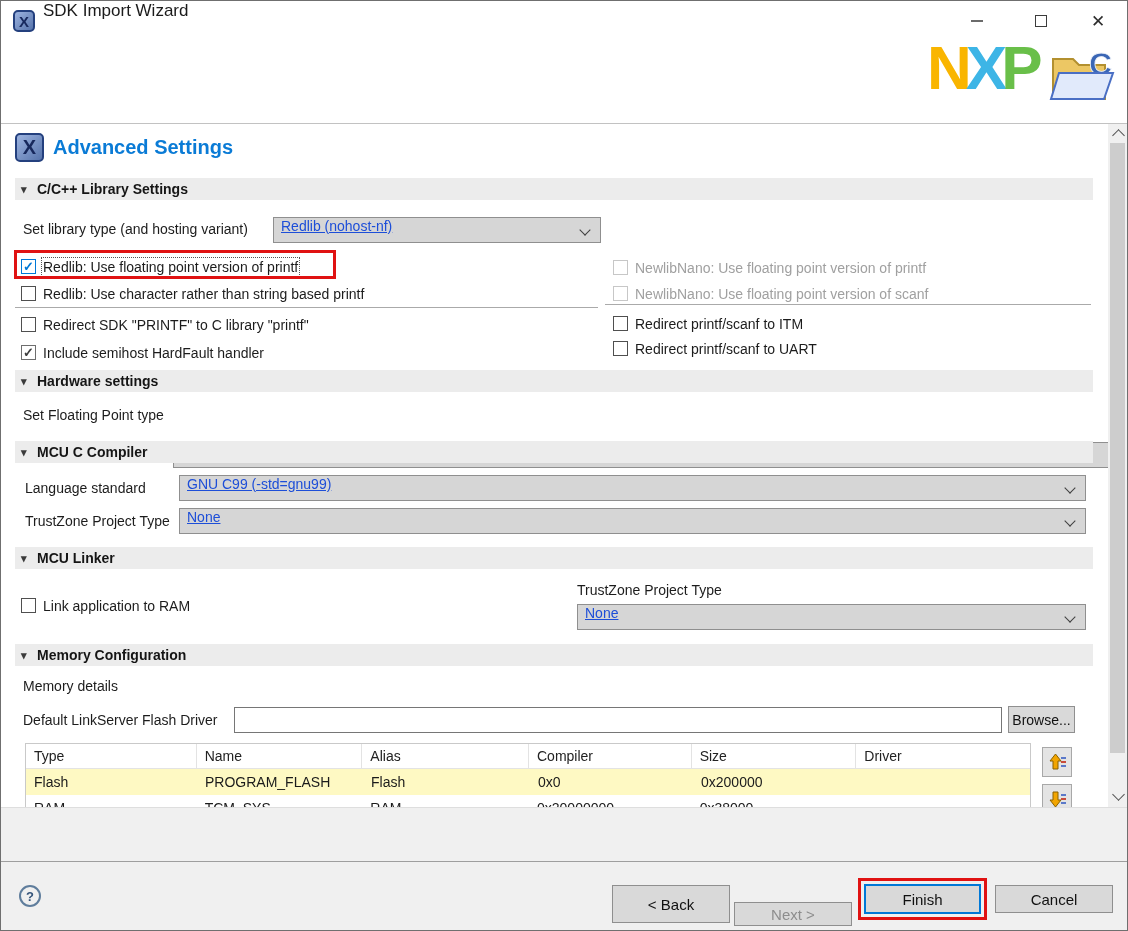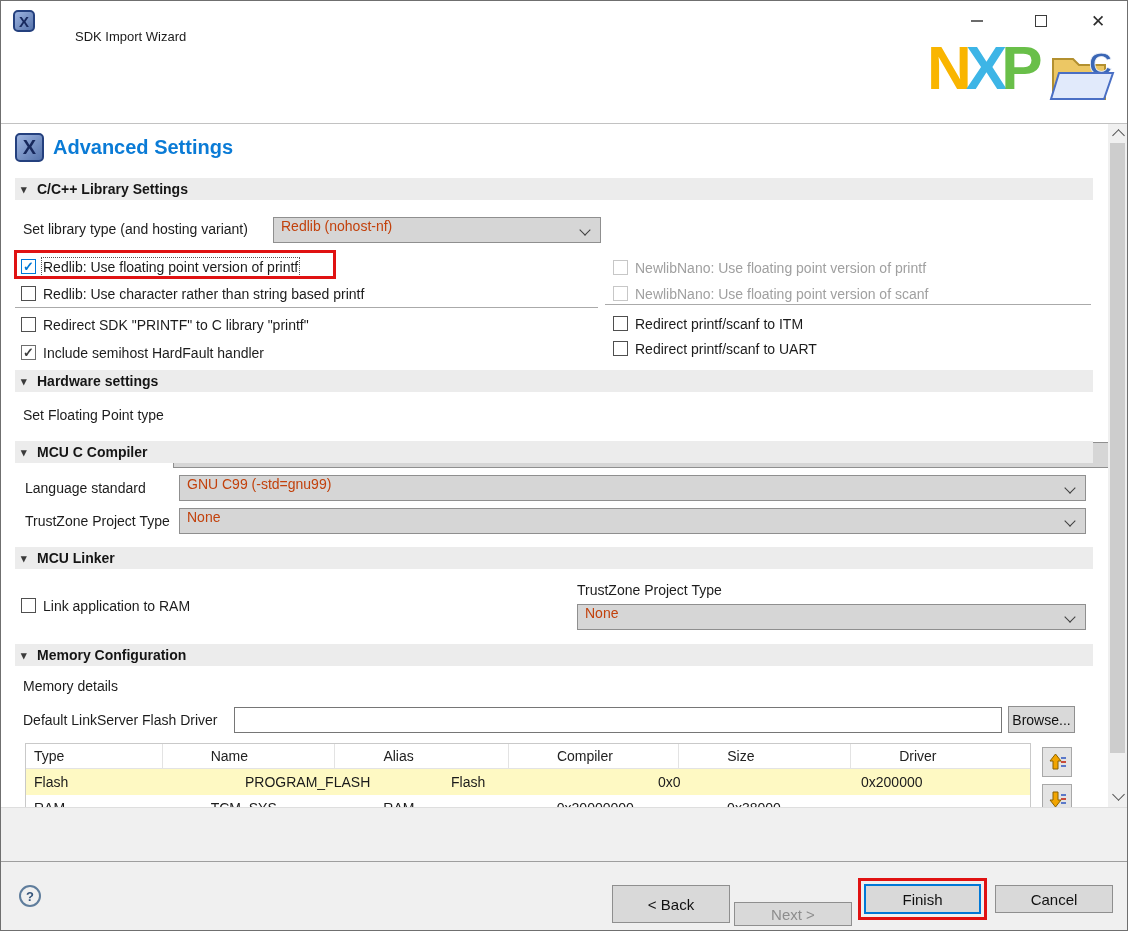--- a/index.html
+++ b/index.html
@@ -4,41 +4,41 @@
 <style>
   html,body{margin:0;padding:0;background:#fff;}
   body{width:1128px;height:931px;position:relative;font-family:"Liberation Sans",sans-serif;-webkit-font-smoothing:antialiased;}
   .win{position:absolute;left:0;top:0;width:1126px;height:929px;border:1px solid #6f6f6f;background:#fff;overflow:hidden;}
   .abs{position:absolute;}
 
   
   .titlebar{position:absolute;left:0;top:0;width:100%;height:40px;background:#fff;}
   .xicon{background:linear-gradient(135deg,#9db4e0,#5673ab);border:2px solid #24407e;border-radius:5px;
          color:#17285c;font-weight:bold;display:flex;align-items:center;justify-content:center;box-sizing:border-box;}
-  .title-text{position:absolute;left:42px;top:28px;font-size:13px;color:#1b1b1b;margin-left:32px;}
+  .title-text{position:absolute;left:42px;top:0;font-size:17px;color:#1b1b1b;}
   .winbtn{position:absolute;top:0;width:46px;height:40px;display:flex;align-items:center;justify-content:center;}
   .glyph-min{width:12px;height:2px;background:#6b6b6b;}
   .glyph-max{width:12px;height:12px;border:1.5px solid #3c3c3c;box-sizing:border-box;background:#fff;}
   .glyph-close{font-size:17px;color:#2e2e2e;line-height:1;}
 
   
   .nxp{position:absolute;left:926px;top:36px;font-size:62px;font-weight:bold;letter-spacing:-6px;line-height:1;}
   .nxp span{display:inline-block;}
 
   
   .hline{position:absolute;height:1px;background:#c2c2c2;}
   .page-title{position:absolute;left:52px;top:135px;font-size:20px;font-weight:bold;color:#0a7bd6;}
   .band{position:absolute;left:14px;width:1078px;height:22px;background:#ececec;font-size:14px;font-weight:bold;
         color:#151515;line-height:22px;padding-left:22px;box-sizing:border-box;}
   .band::before{content:"▾";position:absolute;left:6px;top:0;font-size:11px;color:#3a3a3a;}
   .lbl{font-size:14px;color:#1c1c1c;white-space:nowrap;}
 
   
   .dd{position:absolute;height:26px;background:#d6d6d6;border:1px solid #8f8f8f;box-sizing:border-box;
-      display:flex;align-items:center;padding:0 24px 9px 7px;font-size:14px;color:#c2410c;}
+      display:flex;align-items:center;padding:0 24px 9px 7px;font-size:14px;color:#1d4ed8;text-decoration:underline;}
   .dd::after{content:"";position:absolute;right:11px;top:8px;width:7px;height:7px;
       border-right:1.6px solid #3f3f3f;border-bottom:1.6px solid #3f3f3f;transform:rotate(45deg);}
   .txt{position:absolute;height:26px;background:#fff;border:1px solid #767676;box-sizing:border-box;font-size:14px;padding:0 6px;font-family:"Liberation Sans",sans-serif;}
   .pbtn{position:absolute;background:#d9d9d9;border:1px solid #8f8f8f;box-sizing:border-box;
         font-size:15px;color:#111;display:flex;align-items:center;justify-content:center;font-family:"Liberation Sans",sans-serif;}
   .pbtn.disabled{color:#8d8d8d;}
   .pbtn.default{border:2px solid #0078d7;}
 
   
   .cb{position:absolute;display:flex;align-items:center;height:17px;}
@@ -49,21 +49,21 @@
   .cb.checked-blue .box::before,.cb.checked-gray .box::before{content:"✓";font-weight:bold;}
   .cb.disabled .box{border-color:#c7c7c7;}
   .cb.disabled .lbl{color:#a0a0a0;}
   .focus-dotted{outline:1px dotted #555;outline-offset:1px;}
 
   
   .redbox{position:absolute;border:3px solid #e01212;box-sizing:border-box;z-index:30;pointer-events:none;}
 
   
   .tbl{position:absolute;left:24px;top:742px;width:1006px;border:1px solid #c9c9c9;background:#fff;font-size:14px;box-sizing:border-box;}
-  .trow{display:flex;height:26px;color:#1b1b1b;gap:40px;}
+  .trow{display:flex;height:26px;color:#1b1b1b;}
   .trow.thead{height:24px;border-bottom:1px solid #e3e3e3;color:#222;}
   .trow.sel{background:#fef9c3;}
   .tcell{padding-left:8px;overflow:hidden;white-space:nowrap;box-sizing:border-box;height:100%;display:flex;align-items:center;}
   .thead .tcell{border-right:1px solid #e3e3e3;}
   .thead .tcell:last-child{border-right:none;}
   .c0{width:171px;} .c1{width:166px;} .c2{width:167px;} .c3{width:163px;} .c4{width:165px;} .c5{width:174px;}
   .updown{position:absolute;width:30px;height:30px;background:#e4e4e4;border:1px solid #a8a8a8;box-sizing:border-box;
           display:flex;align-items:center;justify-content:center;}
 
   

